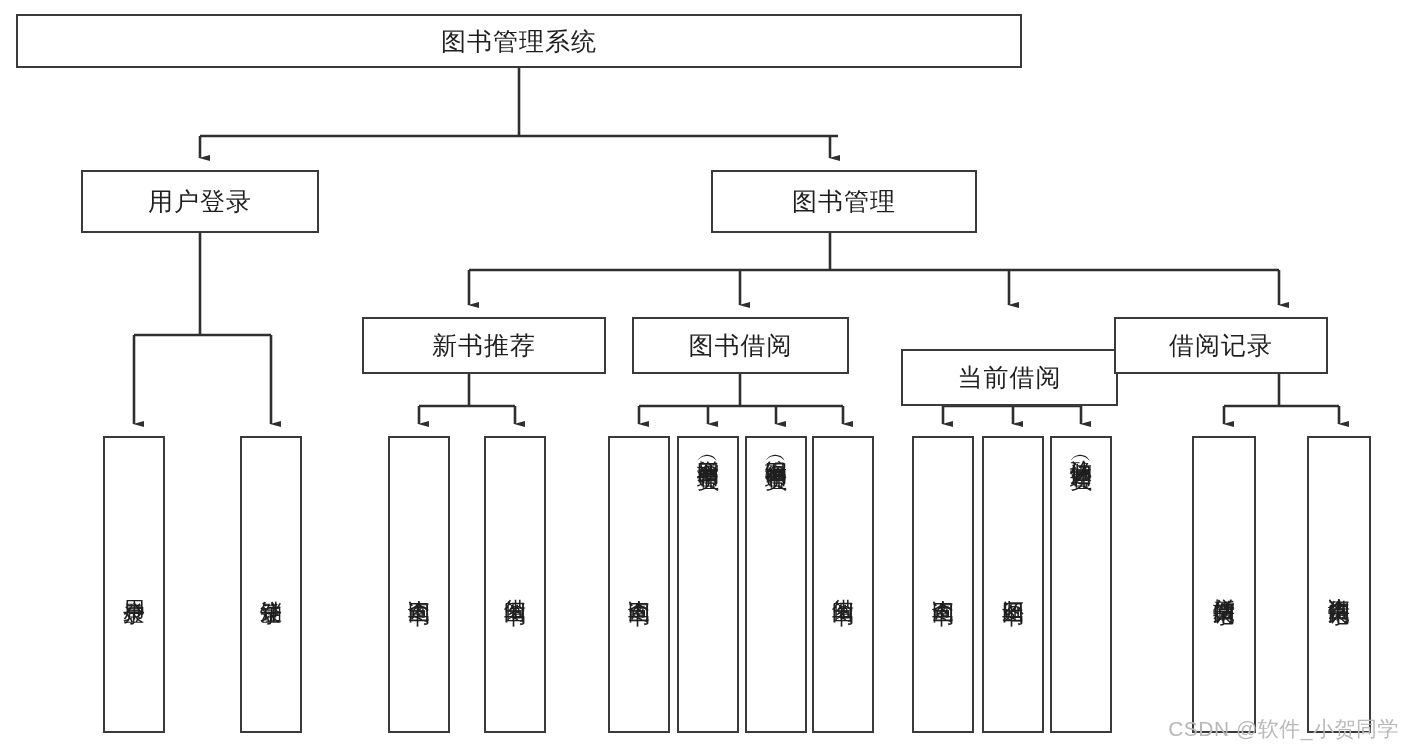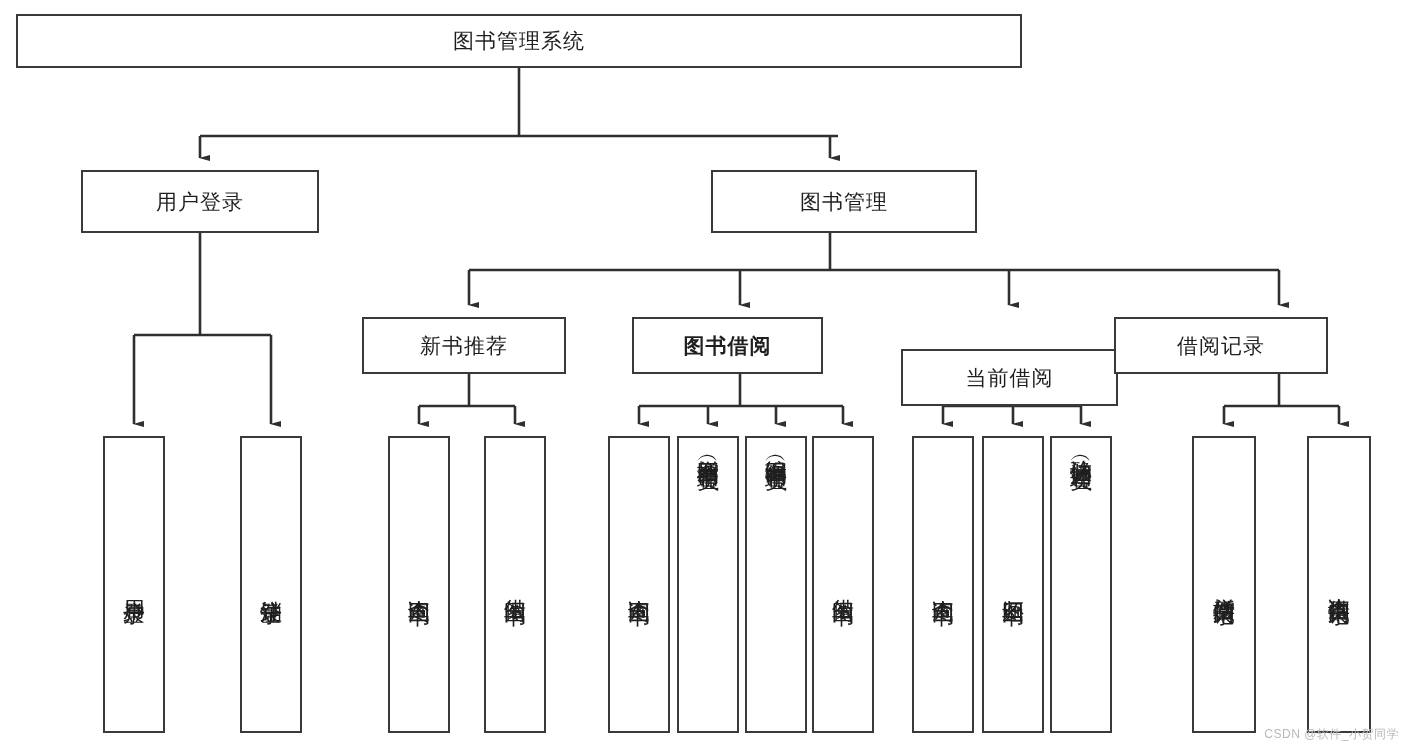--- a/index.html
+++ b/index.html
@@ -21,21 +21,21 @@
     position: absolute;
     box-sizing: border-box;
     border: 2.5px solid #3a3a3a;
     background: #ffffff;
     display: flex;
     align-items: center;
     justify-content: center;
     color: #1f1f1f;
   }
   .node.h {
-    font-size: 21px;
+    font-size: 25px;
     letter-spacing: 1px;
   }
   .node.v {
     align-items: flex-start;
     justify-content: center;
     padding-top: 4px;
   }
   .vtext {
     writing-mode: vertical-rl;
     text-orientation: upright;
@@ -54,21 +54,21 @@
     left: 0;
     top: 0;
     width: 1405px;
     height: 747px;
     pointer-events: none;
   }
   .watermark {
     position: absolute;
     right: 6px;
     bottom: 4px;
-    font-size: 12px;
+    font-size: 21px;
     color: #b8b8b8;
     letter-spacing: 0.5px;
     white-space: nowrap;
   }
 </style>
 </head>
 <body>
 
 <div id="canvas">
 
@@ -126,24 +126,24 @@
     <span>图书管理系统</span>
   </div>
 
   <div class="node h" style="left:81px;top:170px;width:238px;height:63px;">
     <span>用户登录</span>
   </div>
   <div class="node h" style="left:711px;top:170px;width:266px;height:63px;">
     <span>图书管理</span>
   </div>
 
-  <div class="node h" style="left:362px;top:317px;width:204px;height:57px;">
+  <div class="node h" style="left:362px;top:317px;width:244px;height:57px;">
     <span>新书推荐</span>
   </div>
-  <div class="node h" style="left:632px;top:317px;width:191px;height:57px;font-weight:bold;">
+  <div class="node h" style="left:632px;top:317px;width:217px;height:57px;">
     <span>图书借阅</span>
   </div>
   <div class="node h" style="left:901px;top:317px;width:217px;height:57px;margin-top:32px;">
     <span>当前借阅</span>
   </div>
   <div class="node h" style="left:1114px;top:317px;width:214px;height:57px;">
     <span>借阅记录</span>
   </div>
 
   <div class="node v center" style="left:103px;top:436px;width:62px;height:297px;">

